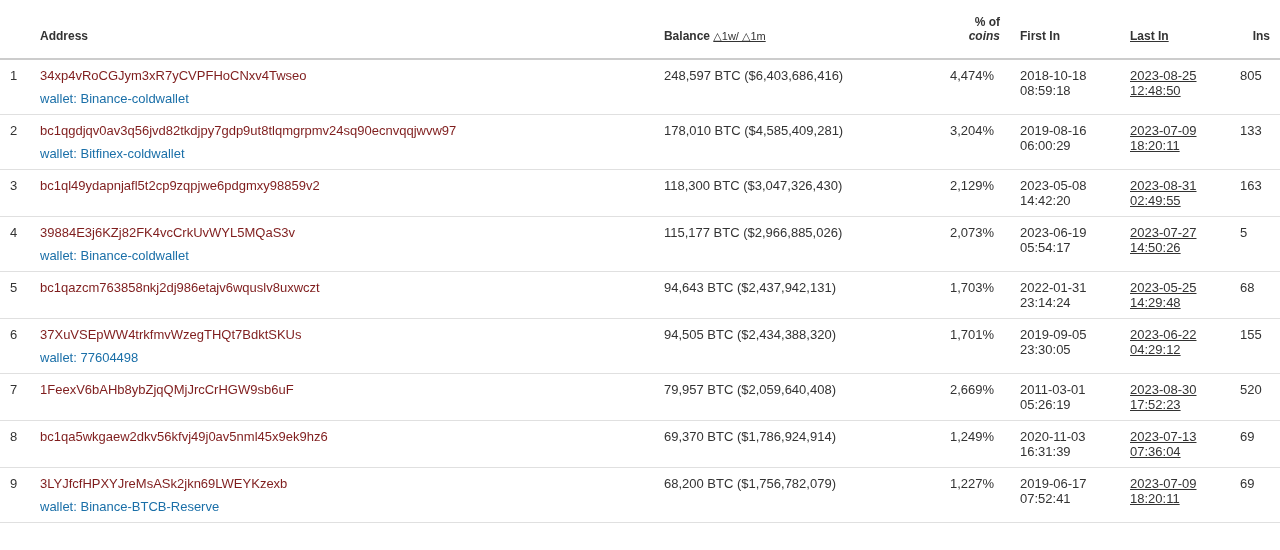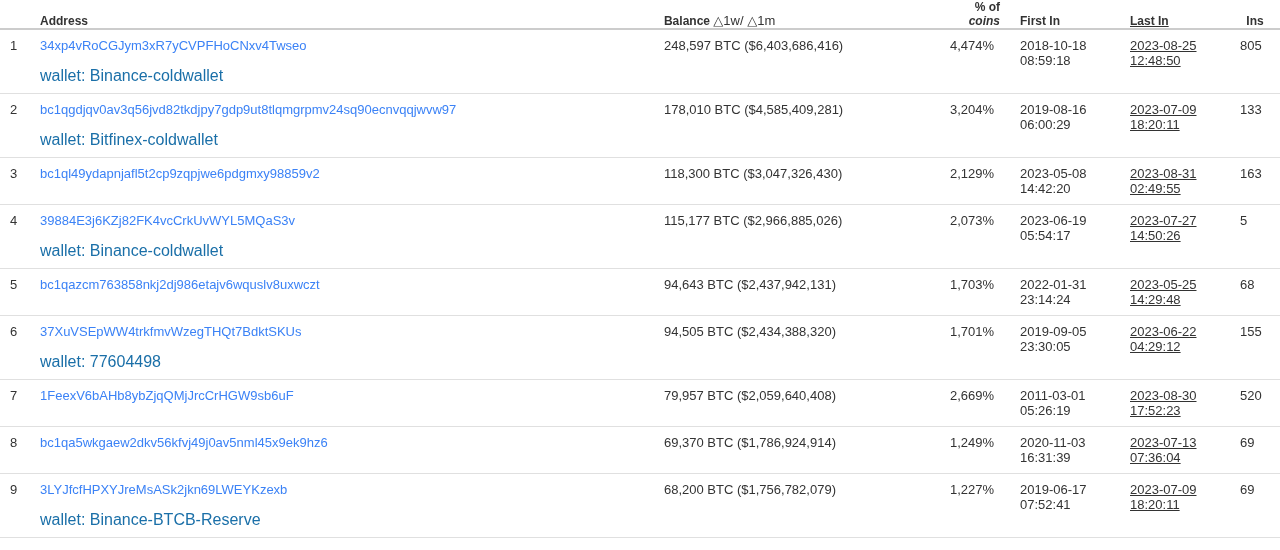--- a/index.html
+++ b/index.html
@@ -10,21 +10,21 @@
       color: #333;
     }
     table {
       width: 100%;
       border-collapse: collapse;
     }
     thead tr {
       border-bottom: 2px solid #ccc;
     }
     thead th {
-      padding: 0 10px;
+      padding: 15px 10px;
       text-align: left;
       font-weight: bold;
       font-size: 12px;
       color: #333;
       vertical-align: bottom;
       white-space: nowrap;
     }
     tbody tr {
       border-bottom: 1px solid #e0e0e0;
     }
@@ -52,35 +52,35 @@
     .col-lastin {
       width: 110px;
       white-space: nowrap;
       text-decoration: underline;
     }
     .col-ins {
       width: 50px;
       text-align: left;
     }
     .address-link {
-      color: #3b82f6;
+      color: #7f1d1d;
       text-decoration: none;
       display: block;
     }
     .wallet-label {
       color: #1a6fa8;
-      font-size: 16px;
-      display: block;
-      margin-top: 14px;
+      font-size: 13px;
+      display: block;
+      margin-top: 8px;
     }
     th.col-pct {
       text-align: right;
     }
     th.col-ins {
-      text-align: center;
+      text-align: right;
     }
     .th-coins-label {
       display: block;
       font-weight: bold;
       font-style: italic;
     }
     .th-pct-of {
       display: block;
       font-weight: bold;
     }
@@ -88,21 +88,21 @@
 </head>
 <body>
 
 <table>
   <thead>
     <tr>
       <th class="col-num"></th>
       <th class="col-address">Address</th>
       <th class="col-balance">
         <span>Balance</span>
-        <span style="font-weight:normal; font-size:13px;">△1w/ △1m</span>
+        <span style="font-weight:normal; font-size:11px;text-decoration:underline;">△1w/ △1m</span>
       </th>
       <th class="col-pct">
         <span class="th-pct-of">% of</span>
         <span class="th-coins-label">coins</span>
       </th>
       <th class="col-firstin">First In</th>
       <th class="col-lastin">Last In</th>
       <th class="col-ins">Ins</th>
     </tr>
   </thead>

